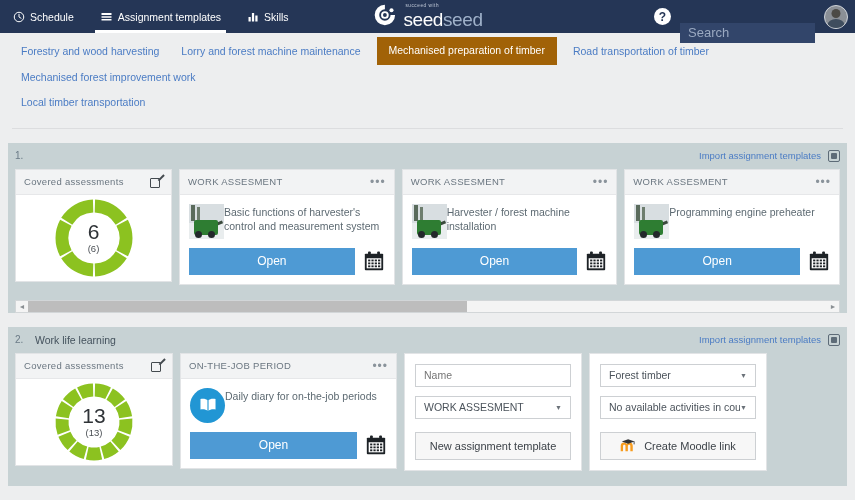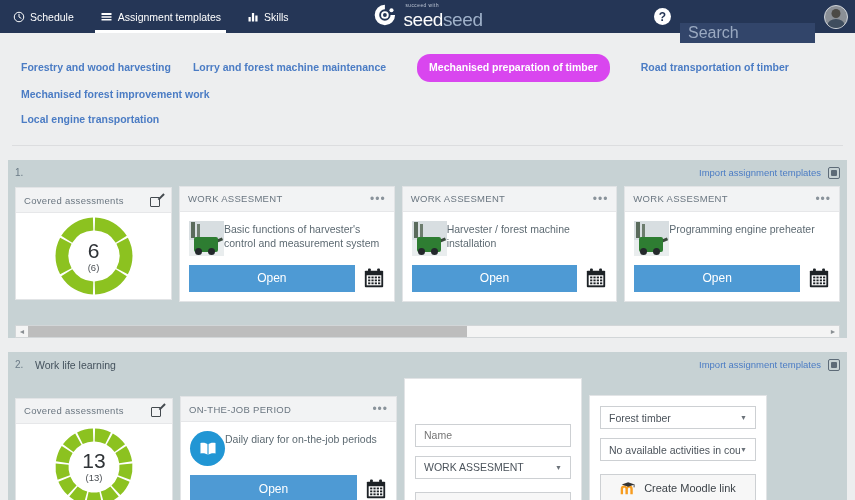--- a/index.html
+++ b/index.html
@@ -37,71 +37,70 @@
   .right-tools {
     position: absolute; right: 7px; display: flex; align-items: center; gap: 9px;
   }
   .help-ico {
     width: 17px; height: 17px; border-radius: 50%; background: #ffffff;
     color: #253656; font-size: 12px; font-weight: bold; display: flex;
     align-items: center; justify-content: center; line-height: 1;
   }
   .search-box {
     width: 135px; height: 20px; background: #32456a;
-    color: #9aa9c1; font-size: 16px; padding: 0 8px;
+    color: #9aa9c1; font-size: 13px; padding: 0 8px;
     display: flex; align-items: center; border: none; margin-top: 32px;
   }
   .search-box::placeholder { color: #9aa9c1; }
   .avatar {
     width: 24px; height: 24px; border-radius: 50%; overflow: hidden;
     background: #8a8f96; position: relative; border: 1px solid #cfd4da;
   }
   .avatar::before {
     content: ""; position: absolute; left: 50%; top: 3px; transform: translateX(-50%);
     width: 9px; height: 9px; border-radius: 50%; background: #4c4a46;
   }
   .avatar::after {
     content: ""; position: absolute; left: 50%; bottom: -3px; transform: translateX(-50%);
     width: 17px; height: 12px; border-radius: 50% 50% 0 0; background: #3f4d5e;
   }
 
   
   .cats {
-    padding: 21px 10px 0 10px; display: flex; flex-wrap: wrap;
-    align-items: center; background: #edeeef; font-weight: bold;
+    padding: 4px 10px 0 10px; display: flex; flex-wrap: wrap;
+    align-items: flex-end; background: #edeeef;
   }
   .cat {
     font-size: 10.5px; color: #4b7cc4; padding: 7px 11px;
     white-space: nowrap; line-height: 1.1;
   }
   .cat.selected {
-    background: #d946ef; color: #ffffff; padding: 8px 12px;
-    margin: 0 20px;
-    border-radius: 13px;
+    background: #a16207; color: #ffffff; padding: 8px 12px;
+    margin: 0 5px;
   }
   .divider { height: 1px; background: #dcdddf; margin: 12px 12px 0 12px; }
 
   
   .panel { background: #c7d2d4; margin: 14px 8px 0 8px; padding: 0; }
   .panel-head {
     display: flex; align-items: center; height: 26px; padding: 0 7px;
     font-size: 10px; color: #5c6b78;
   }
   .panel-num { width: 20px; color: #6a7a86; }
   .panel-title { color: #44525d; font-size: 10.5px; }
   .panel-spacer { flex: 1; }
   .import-link { color: #4b7cc4; font-size: 9.5px; }
   .import-ico {
     width: 12px; height: 12px; margin-left: 7px; border: 1px solid #5d6b77;
     border-radius: 2px; display: inline-flex; align-items: center;
     justify-content: center; color: #5d6b77;
   }
   .import-ico i { width: 6px; height: 6px; background: #5d6b77; display:block; border-radius:1px;}
 
-  .cards { display: flex; gap: 7px; padding: 0 7px 23px 7px; align-items: center; }
+  .cards { display: flex; gap: 7px; padding: 0 7px 15px 7px; align-items: flex-start; }
 
   .card { background: #ffffff; border: 1px solid #e2e4e6; display: flex; flex-direction: column; }
   .card-head {
     display: flex; align-items: center; height: 25px; padding: 0 8px;
     background: #f2f3f4; border-bottom: 1px solid #e6e7e9;
     font-size: 9.5px; color: #6a7680; letter-spacing: .3px;
   }
   .card-head .ttl { flex: 1; }
   .dots { color: #8a939b; font-size: 12px; letter-spacing: 1px; line-height: 0; }
   .edit-ico { width: 13px; height: 13px; position: relative; }
@@ -155,21 +154,21 @@
   .hscroll .thumbbar { position: absolute; left: 0; top: 0; height: 11px; background: #bdbdbd; }
 
   
   .form-card { width: 178px; background: #ffffff; border: 1px solid #e2e4e6;
     padding: 10px; display: flex; flex-direction: column; gap: 9px; }
   .fld {
     height: 23px; border: 1px solid #cdd0d3; background: #ffffff;
     font-size: 10.5px; color: #6f7984; padding: 0 8px; display: flex;
     align-items: center; width: 100%;
   }
-  .fld.ph { color: #9aa1a8; margin-top: 35px; }
+  .fld.ph { color: #9aa1a8; }
   .sel { justify-content: space-between; color: #4b535b; }
   .sel .caret { font-size: 7px; color: #6b7279; }
   .sel .val { overflow: hidden; white-space: nowrap; }
   .btn-flat {
     height: 28px; border: 1px solid #cdd0d3; background: #f7f7f7;
     font-size: 11px; color: #3d4349; display: flex; align-items: center;
     justify-content: center; gap: 7px; margin-top: 4px;
   }
   .moodle-ico { width: 17px; height: 13px; position: relative; flex: none; }
 </style>
@@ -232,21 +231,21 @@
   </div>
 </div>
 
 <div class="cats">
   <div class="cat">Forestry and wood harvesting</div>
   <div class="cat">Lorry and forest machine maintenance</div>
   <div class="cat selected">Mechanised preparation of timber</div>
   <div class="cat">Road transportation of timber</div>
   <div class="cat">Mechanised forest improvement work</div>
   <div style="flex-basis:100%;height:0"></div>
-  <div class="cat">Local engine transportation</div>
+  <div class="cat">Local timber transportation</div>
 </div>
 
 <div class="divider"></div>
 
 <div class="panel">
   <div class="panel-head">
     <span class="panel-num">1.</span>
     <span class="panel-spacer"></span>
     <span class="import-link">Import assignment templates</span>
     <span class="import-ico">

